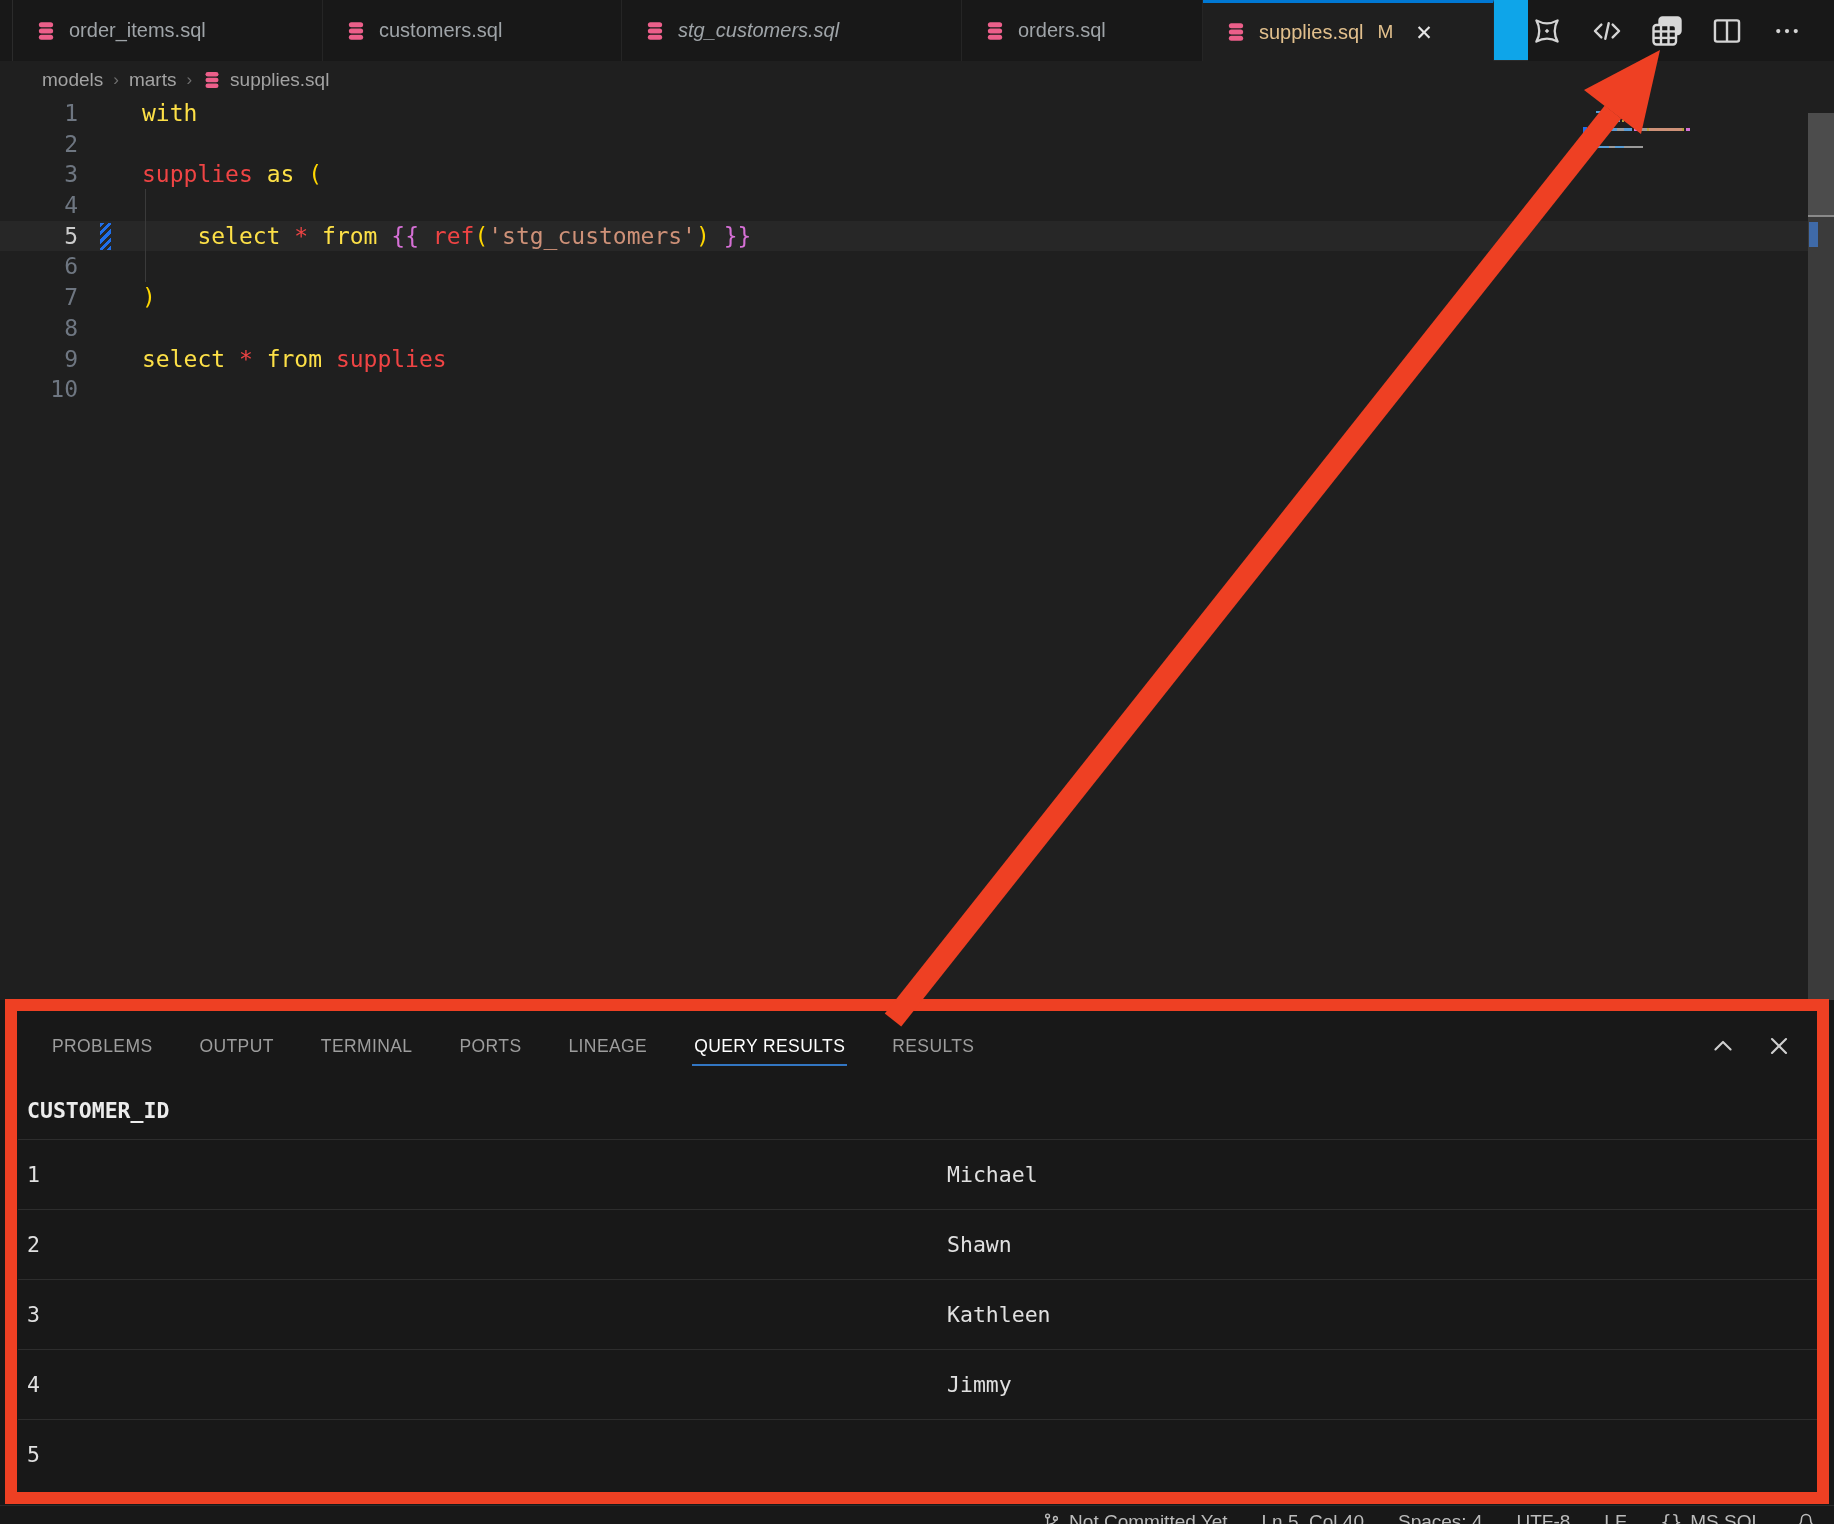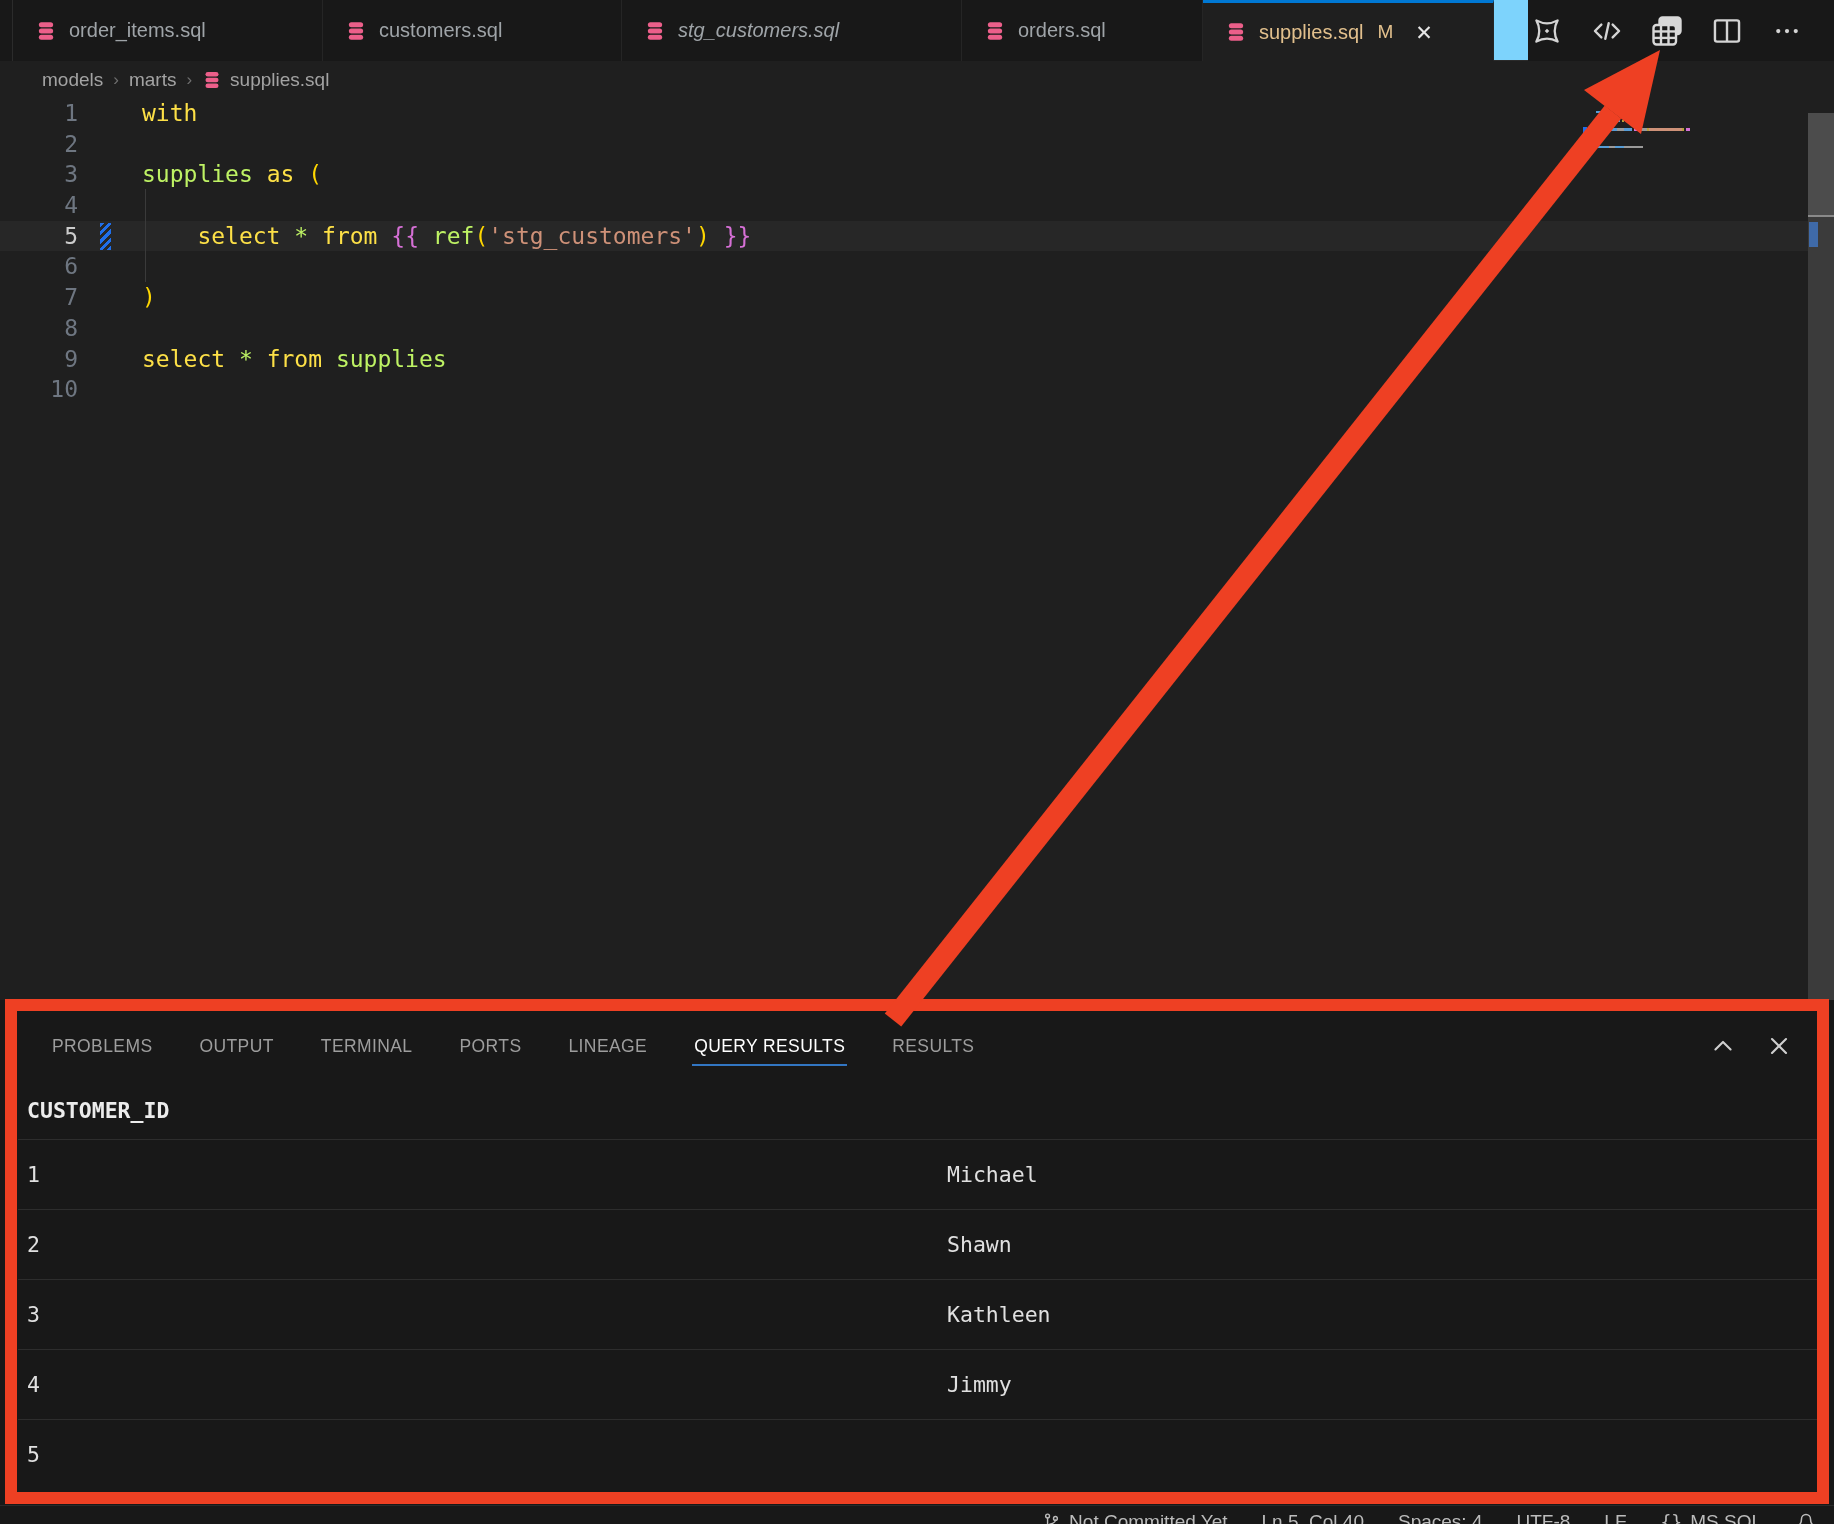--- a/index.html
+++ b/index.html
@@ -5,21 +5,21 @@
   * { margin:0; padding:0; box-sizing:border-box; }
   html,body { background:#111; }
   #stage {
     position:relative; width:1834px; height:1524px; overflow:hidden;
     background:#1f1f1f; font-family:"Liberation Sans", sans-serif;
     -webkit-font-smoothing:antialiased;
   }
 
   
   #tabbar { position:absolute; left:0; top:0; width:1658px; height:61px;
-    background:#7dd3fc; border-bottom:1px solid #2b2b2b; display:flex; }
+    background:#0ea5e9; border-bottom:1px solid #2b2b2b; display:flex; }
   #left-strip { width:13px; height:61px; background:#181818; border-right:1px solid #2b2b2b; flex:none; }
   .tab { position:relative; height:61px; display:flex; align-items:center; gap:12px;
     padding:0 18px 0 22px; background:#181818; border-right:1px solid #252525;
     color:#9fa4a8; font-size:20px; cursor:pointer; flex:none; }
   .tab.active { background:#1f1f1f; border-top:3px solid #0078d4; color:#e2c08d; }
   .tab.italic .tab-label { font-style:italic; }
   .tab .mod-badge { color:#e2c08d; font-size:19px; margin-left:2px; }
   .tab .tab-close { color:#e6e6e6; font-size:21px; margin-left:10px; line-height:1; }
   .db-icon { flex:none; }
 
@@ -36,21 +36,21 @@
   .crumb { display:flex; align-items:center; gap:8px; cursor:pointer; }
 
   
   #editor { position:absolute; left:0; top:98px; width:1834px; height:902px; background:#1f1f1f; }
   .code-line { position:relative; height:30.7px; font-family:"DejaVu Sans Mono", monospace;
     font-size:23px; line-height:30.7px; white-space:pre; }
   .code-line.current { background:#272727; }
   .line-num { position:absolute; left:0; top:0; width:78px; text-align:right; color:#6e7681; }
   .code-line.current .line-num { color:#cccccc; }
   .line-code { position:absolute; left:142px; top:0; }
-  .tok-kw { color:#fde047; } .tok-plain { color:#bef264; } .tok-gold { color:#ffd700; }
+  .tok-kw { color:#fde047; } .tok-plain { color:#ef4444; } .tok-gold { color:#ffd700; }
   .tok-jinja { color:#d670d6; } .tok-str { color:#ce9178; }
   #gutter-mod-marker { position:absolute; left:100px; top:125px; width:11px; height:27px;
     background:repeating-linear-gradient(135deg,#1f6feb 0 3px,transparent 3px 6px); }
   #indent-guide { position:absolute; left:145px; top:91px; width:1px; height:93px; background:#3a3a3a; }
 
   
   #minimap { position:absolute; left:1588px; top:13px; width:110px; height:52px; }
   .mini-row { position:absolute; height:2.2px; display:flex; }
   .mini-seg { height:2.2px; }
   #minimap-mod-marker { position:absolute; left:-5px; width:4px; height:7px; background:#1f6feb; }

